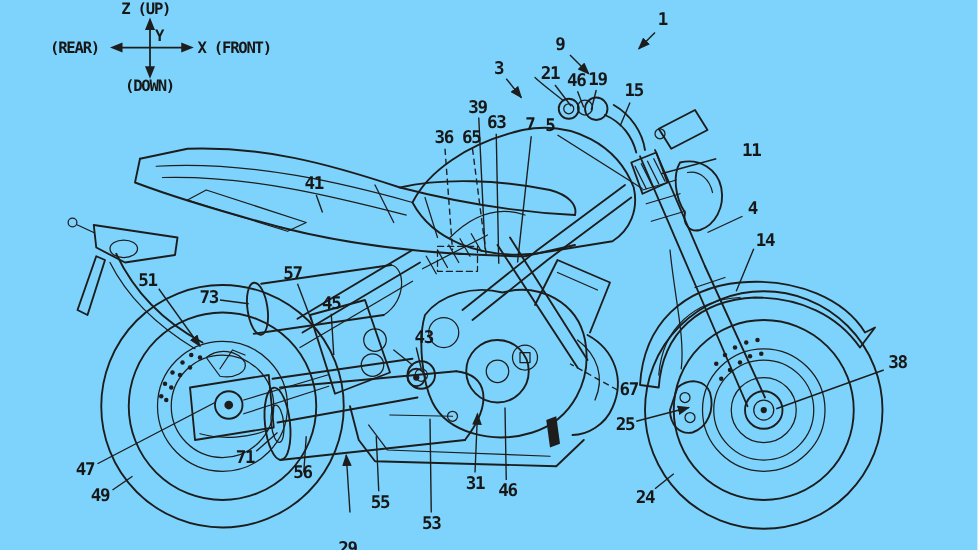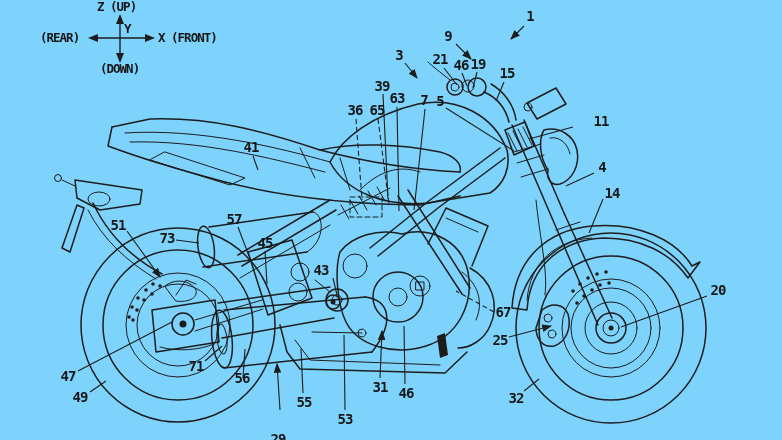--- a/index.html
+++ b/index.html
@@ -285,30 +285,30 @@
       <div class="ref-label" style="left: 399px; top: 55px;">3</div>
       <div class="ref-label" style="left: 382px; top: 86px;">39</div>
       <div class="ref-label" style="left: 397px; top: 98px;">63</div>
       <div class="ref-label" style="left: 355px; top: 110px;">36</div>
       <div class="ref-label" style="left: 377px; top: 110px;">65</div>
       <div class="ref-label" style="left: 424px; top: 100px;">7</div>
       <div class="ref-label" style="left: 440px; top: 101px;">5</div>
       <div class="ref-label" style="left: 581px; top: 121px; margin-left: 20px;">11</div>
       <div class="ref-label" style="left: 602px; top: 167px;">4</div>
       <div class="ref-label" style="left: 612px; top: 193px;">14</div>
-      <div class="ref-label" style="left: 718px; top: 290px;">20</div>
+      <div class="ref-label" style="left: 718px; top: 290px;">38</div>
       <div class="ref-label" style="left: 503px; top: 312px;">67</div>
       <div class="ref-label" style="left: 500px; top: 340px;">25</div>
-      <div class="ref-label" style="left: 516px; top: 398px;">32</div>
+      <div class="ref-label" style="left: 516px; top: 398px;">24</div>
       <div class="ref-label" style="left: 251px; top: 147px;">41</div>
       <div class="ref-label" style="left: 118px; top: 225px;">51</div>
       <div class="ref-label" style="left: 167px; top: 238px;">73</div>
       <div class="ref-label" style="left: 234px; top: 219px;">57</div>
       <div class="ref-label" style="left: 265px; top: 243px;">45</div>
-      <div class="ref-label" style="left: 321px; top: 270px;">43</div>
+      <div class="ref-label" style="left: 339px; top: 270px;">43</div>
       <div class="ref-label" style="left: 68px; top: 376px;">47</div>
       <div class="ref-label" style="left: 80px; top: 397px;">49</div>
       <div class="ref-label" style="left: 196px; top: 366px;">71</div>
       <div class="ref-label" style="left: 242px; top: 378px;">56</div>
       <div class="ref-label" style="left: 278px; top: 419px; margin-top: 20px;">29</div>
       <div class="ref-label" style="left: 304px; top: 402px;">55</div>
       <div class="ref-label" style="left: 345px; top: 419px;">53</div>
       <div class="ref-label" style="left: 380px; top: 387px;">31</div>
       <div class="ref-label" style="left: 406px; top: 393px;">46</div>
     </div>

